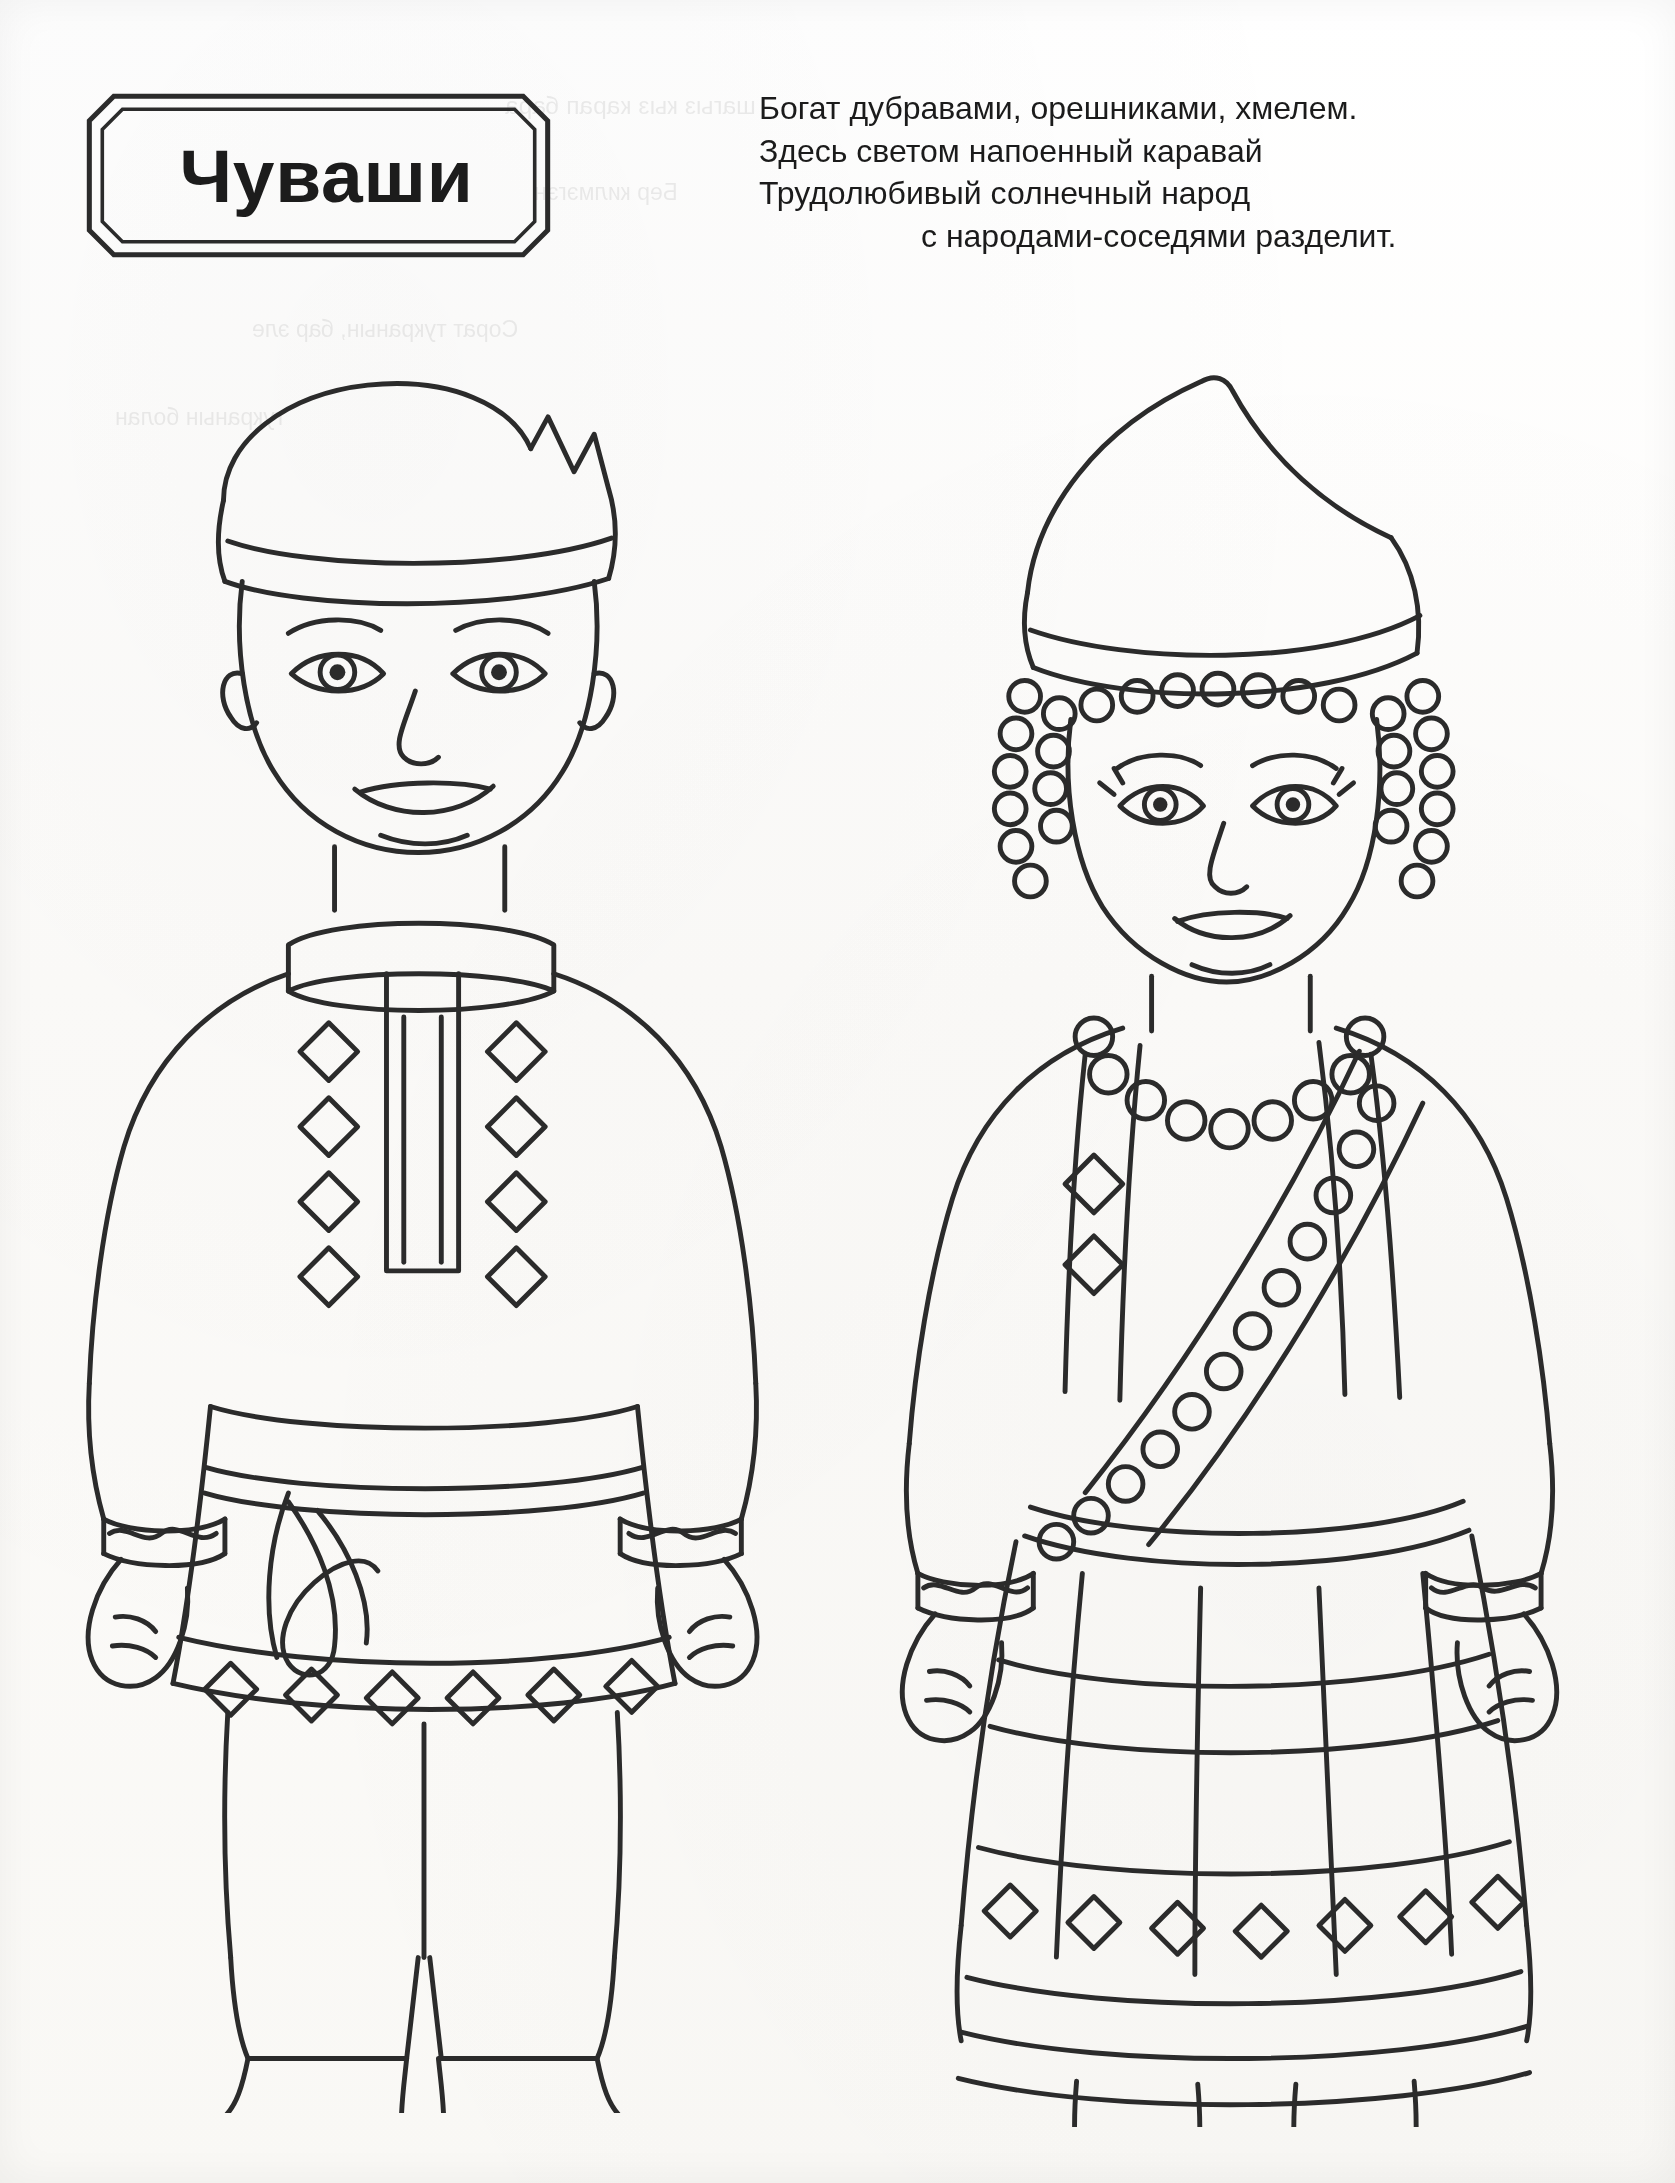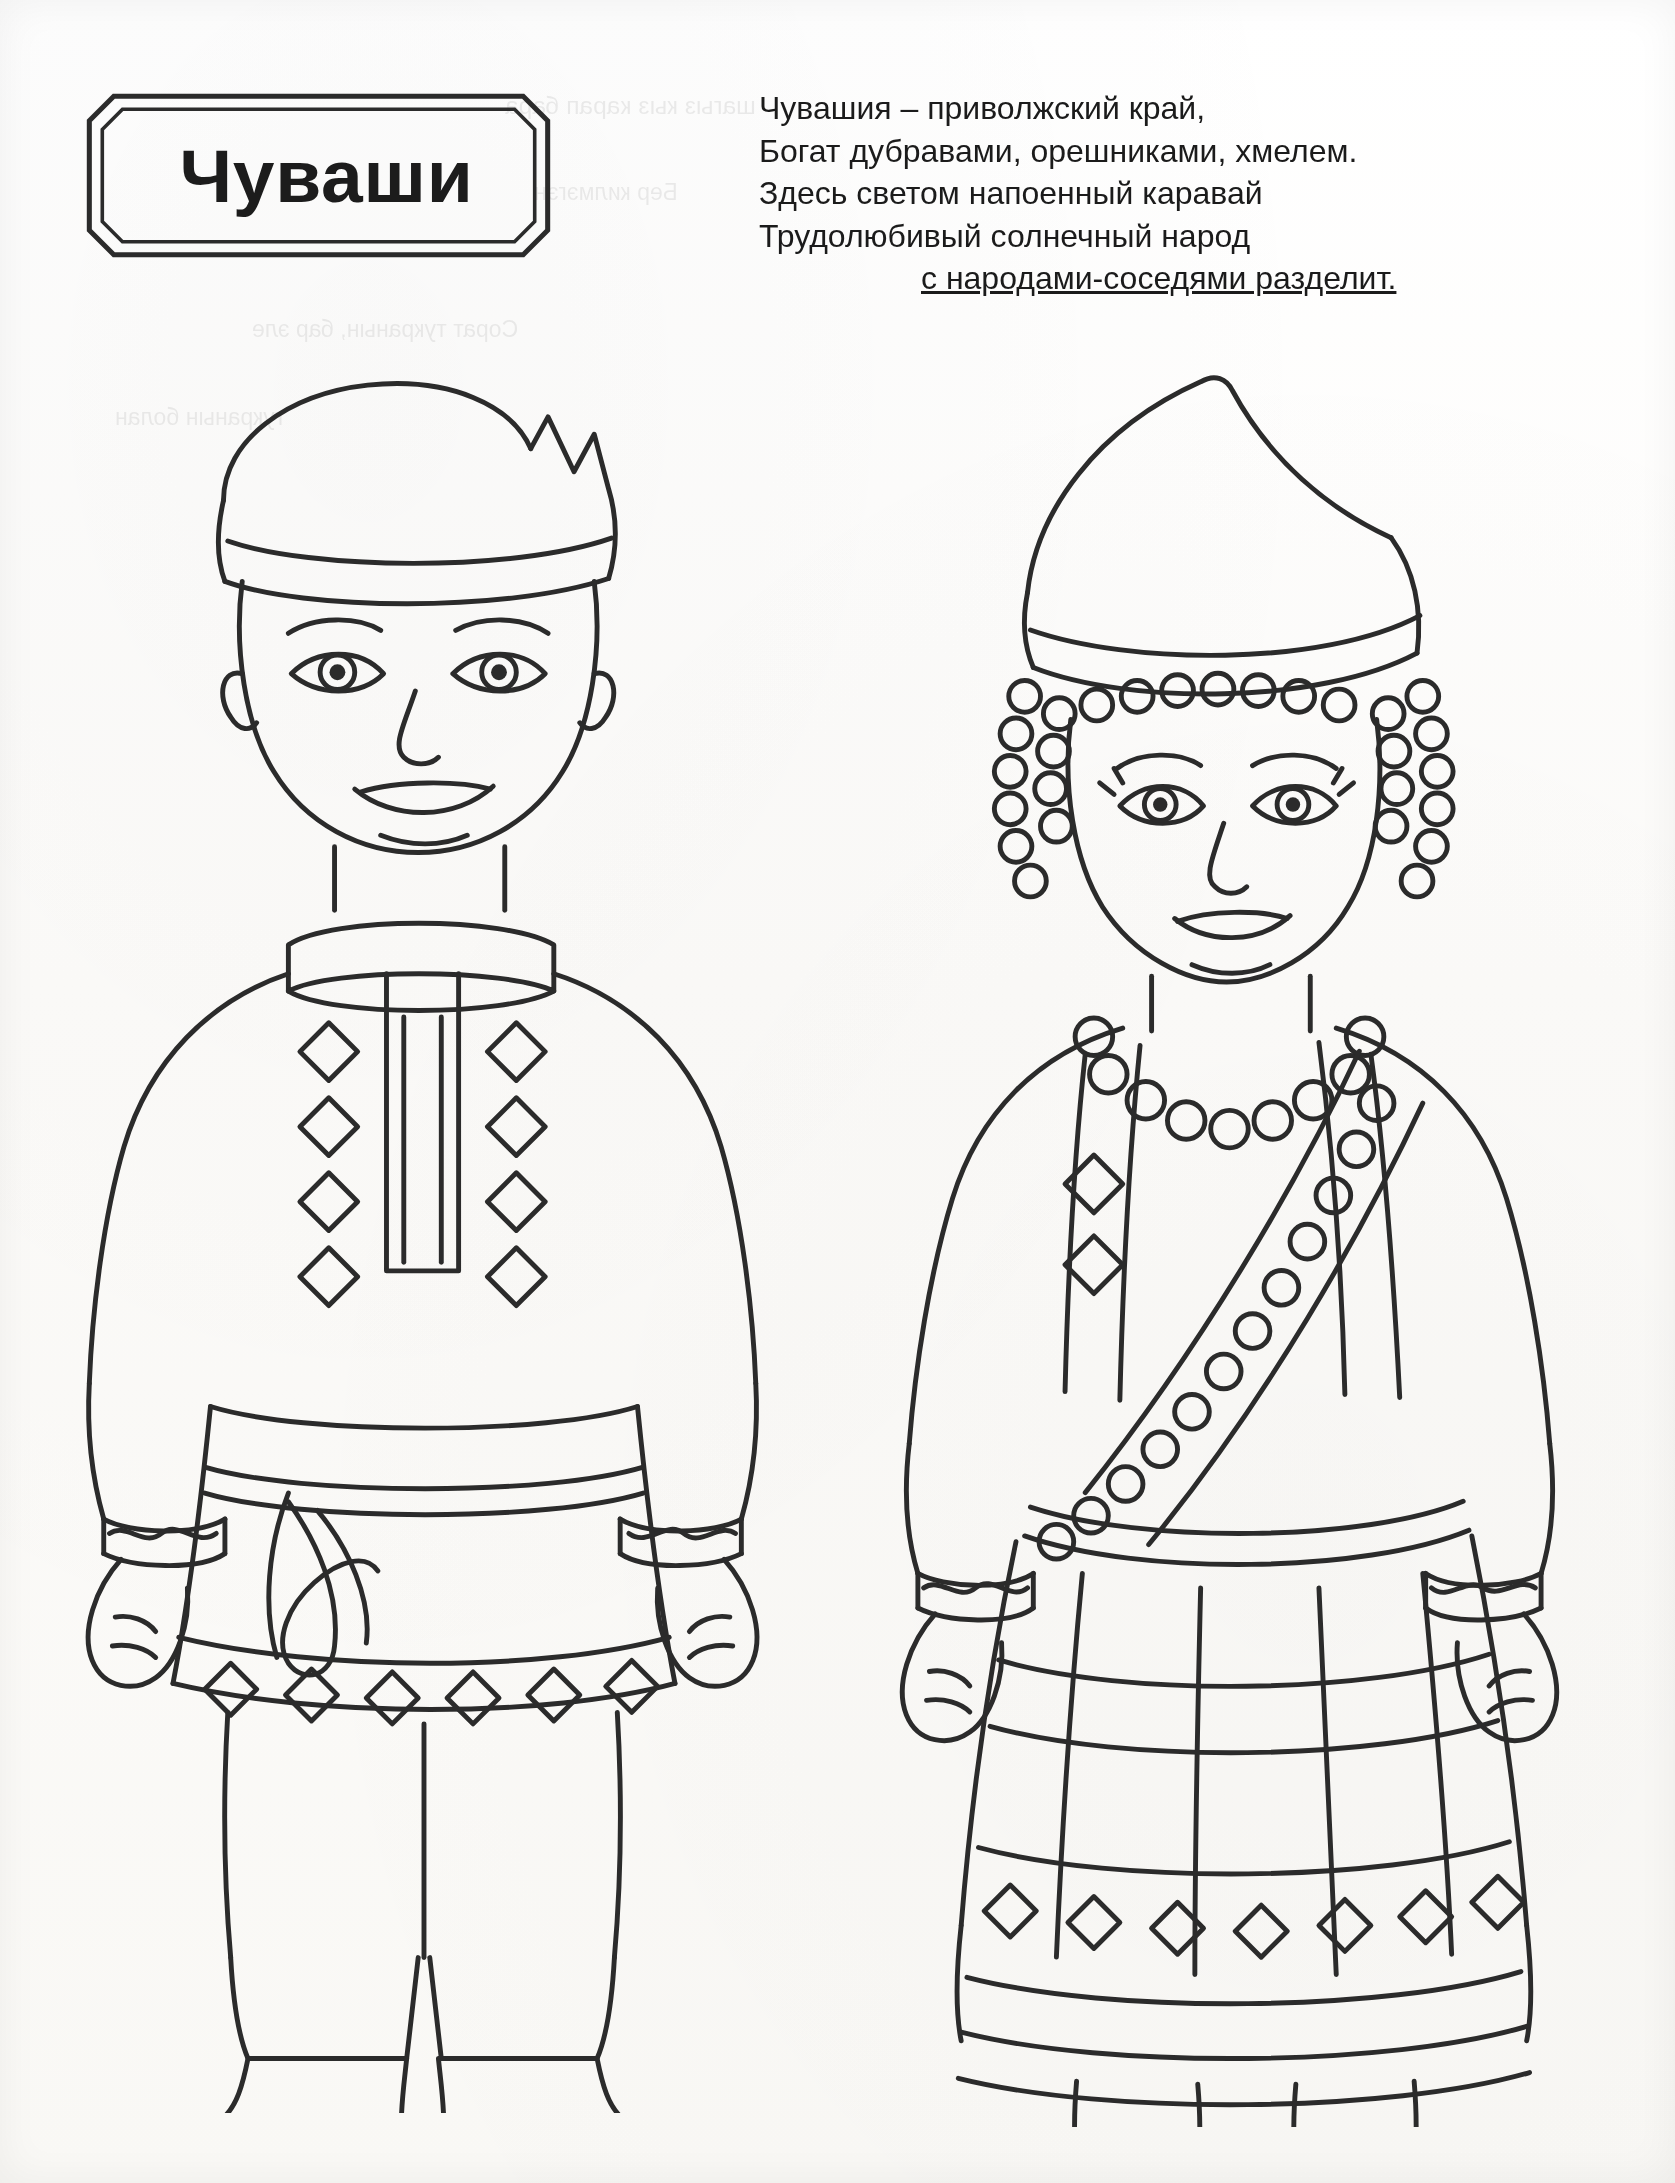--- a/index.html
+++ b/index.html
@@ -64,21 +64,21 @@
     left: 759px;
     top: 87px;
     width: 855px;
     font-size: 32px;
     line-height: 1.33;
     color: #1b1b1b;
     font-family: "Liberation Sans", sans-serif;
     white-space: nowrap;
   }
   .poem .line { display:block; }
-  .poem .line.indent { padding-left: 162px; text-decoration: underline; }
+  .poem .line.indent { padding-left: 162px; }
 
   
   .figure {
     position: absolute;
   }
   .figure svg { display:block; }
   #figure-boy  { left: 72px;  top: 339px; width: 779px; height: 1774px; }
   #figure-girl { left: 840px; top: 353px; width: 779px; height: 1767px; }
 
   
@@ -106,21 +106,20 @@
 
   <div class="title-plaque">
     <svg viewBox="0 0 648 232" preserveAspectRatio="none" aria-hidden="true">
       <path d="M6 40 L40 6 L608 6 L642 40 L642 192 L608 226 L40 226 L6 192 Z" fill="none" stroke="#2b2b2b" stroke-width="7"></path>
       <path d="M24 52 L52 24 L596 24 L624 52 L624 180 L596 208 L52 208 L24 180 Z" fill="none" stroke="#2b2b2b" stroke-width="5"></path>
     </svg>
     <div class="title-text">Чуваши</div>
   </div>
 
   <div class="poem">
-    <span class="line">Чувашия – приволжский край,</span>
     <span class="line">Богат дубравами, орешниками, хмелем.</span>
     <span class="line">Здесь светом напоенный каравай</span>
     <span class="line">Трудолюбивый солнечный народ</span>
     <span class="line indent">с народами-соседями разделит.</span>
   </div>
 
   <div class="figure" id="figure-boy">
     <svg viewBox="0 0 540 1230" preserveAspectRatio="xMidYMid meet" aria-hidden="true">
       <g fill="none" stroke="#2b2b2b" stroke-width="3.4" stroke-linecap="round" stroke-linejoin="round">
 

